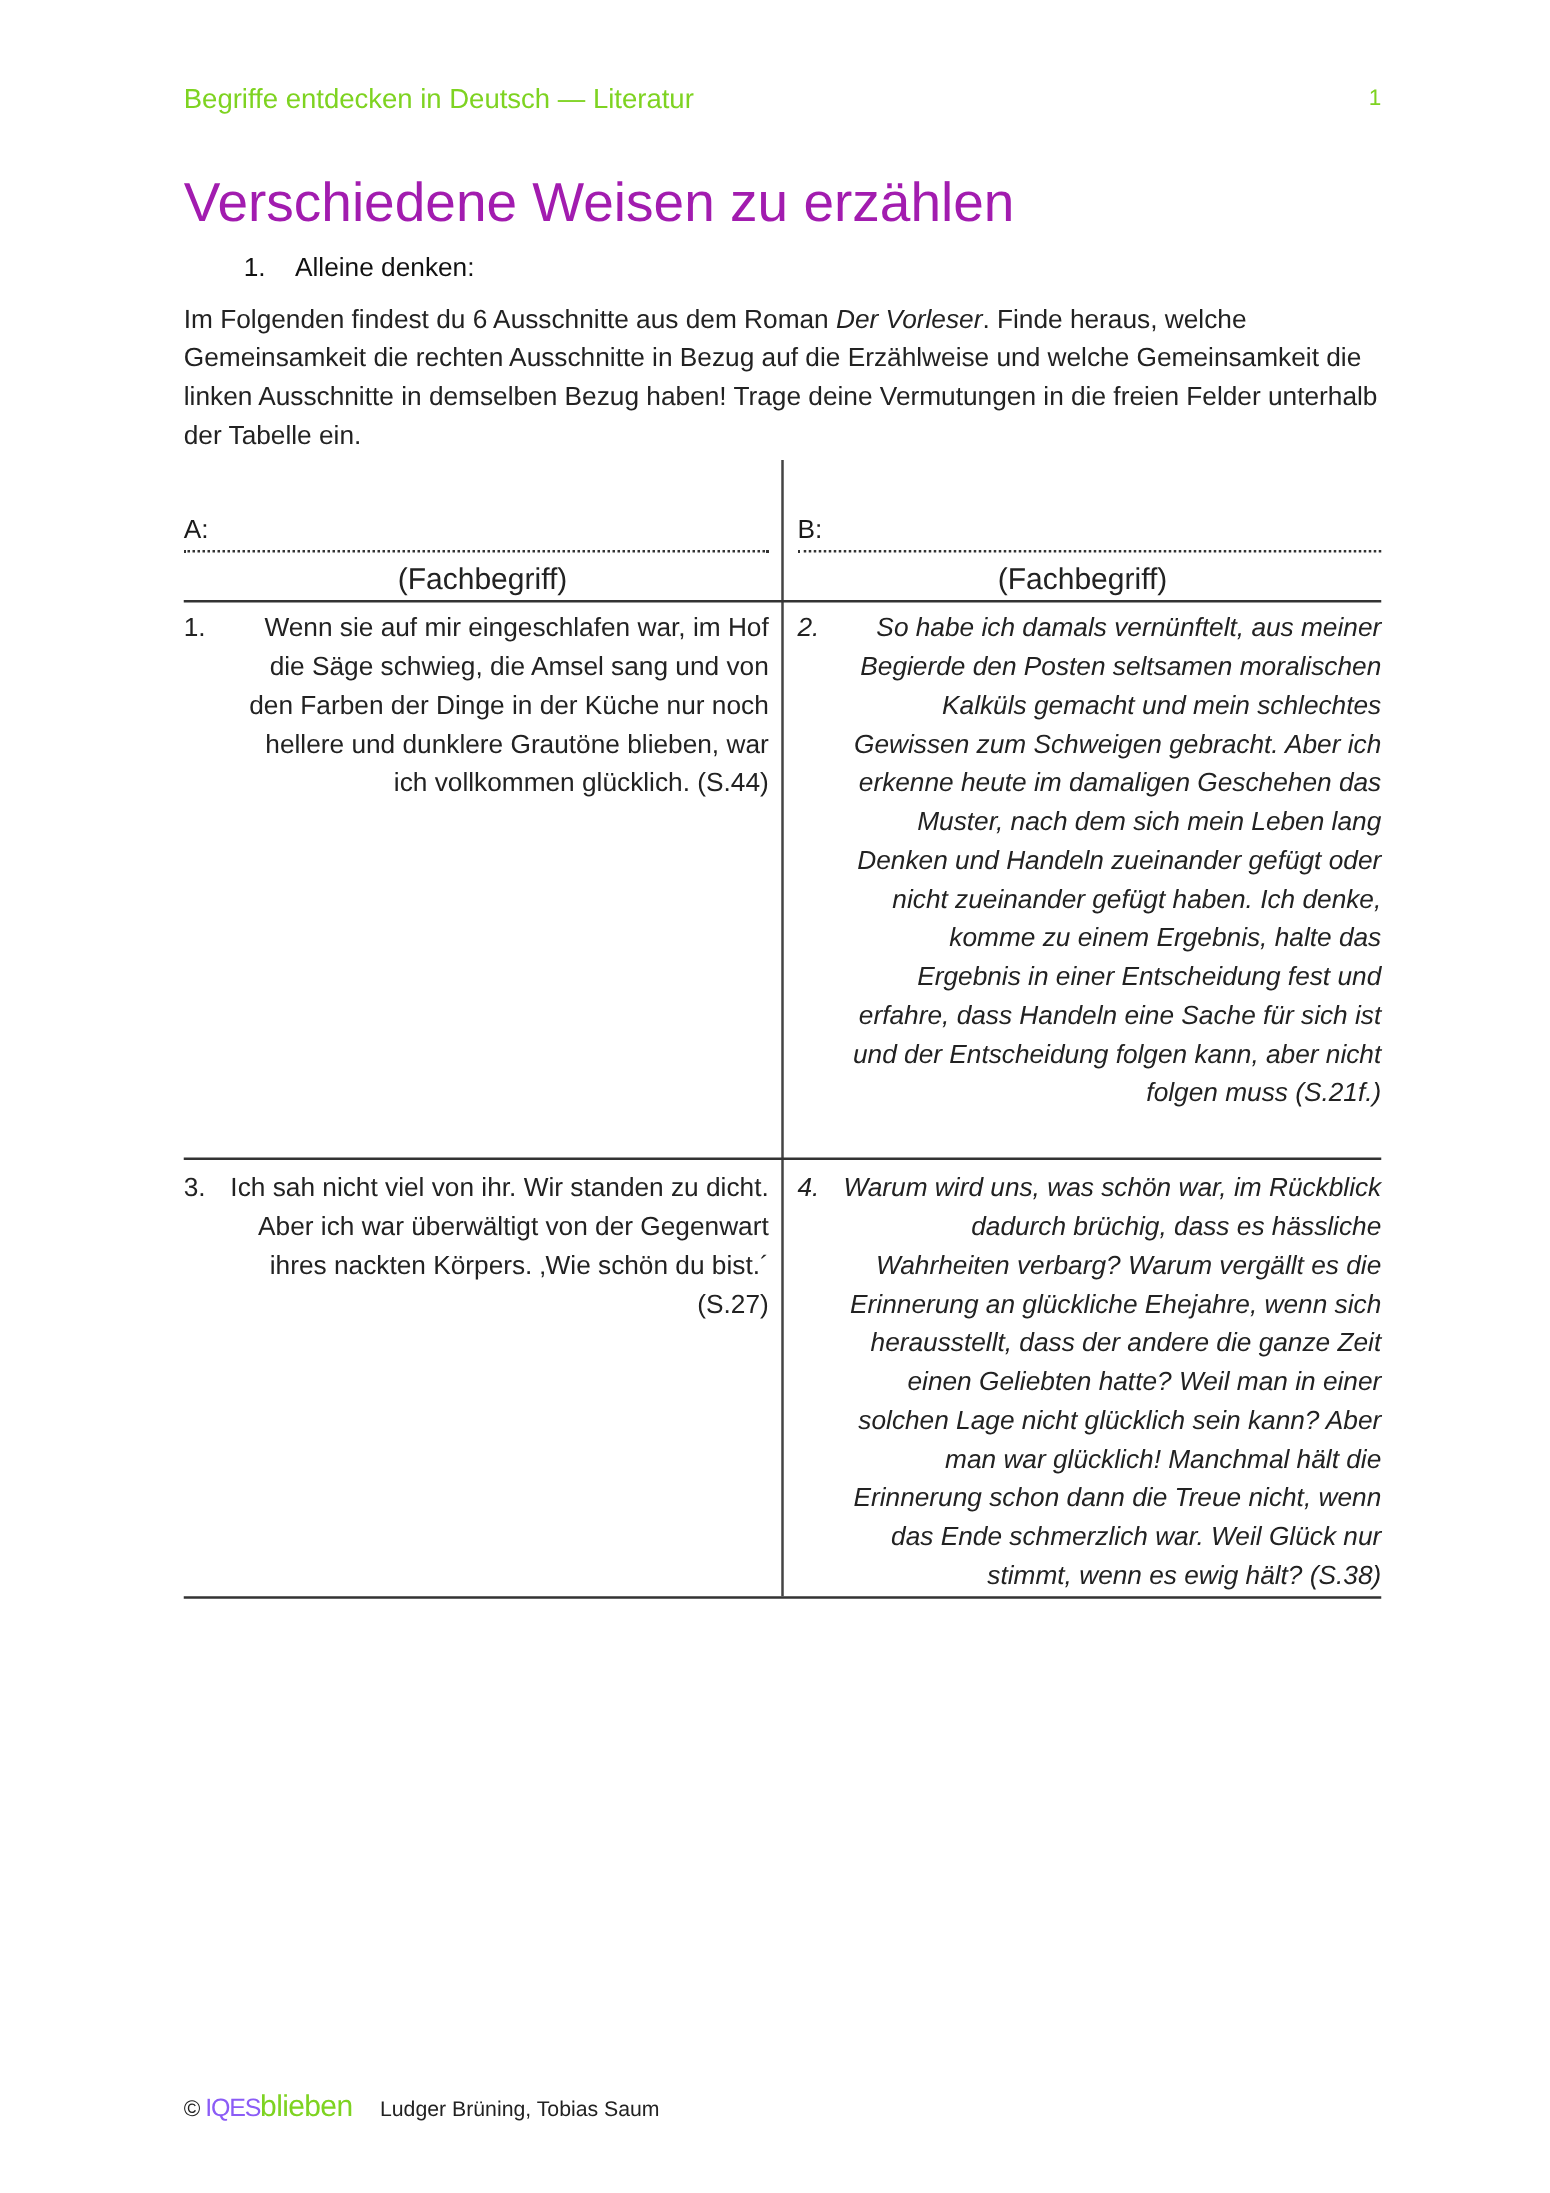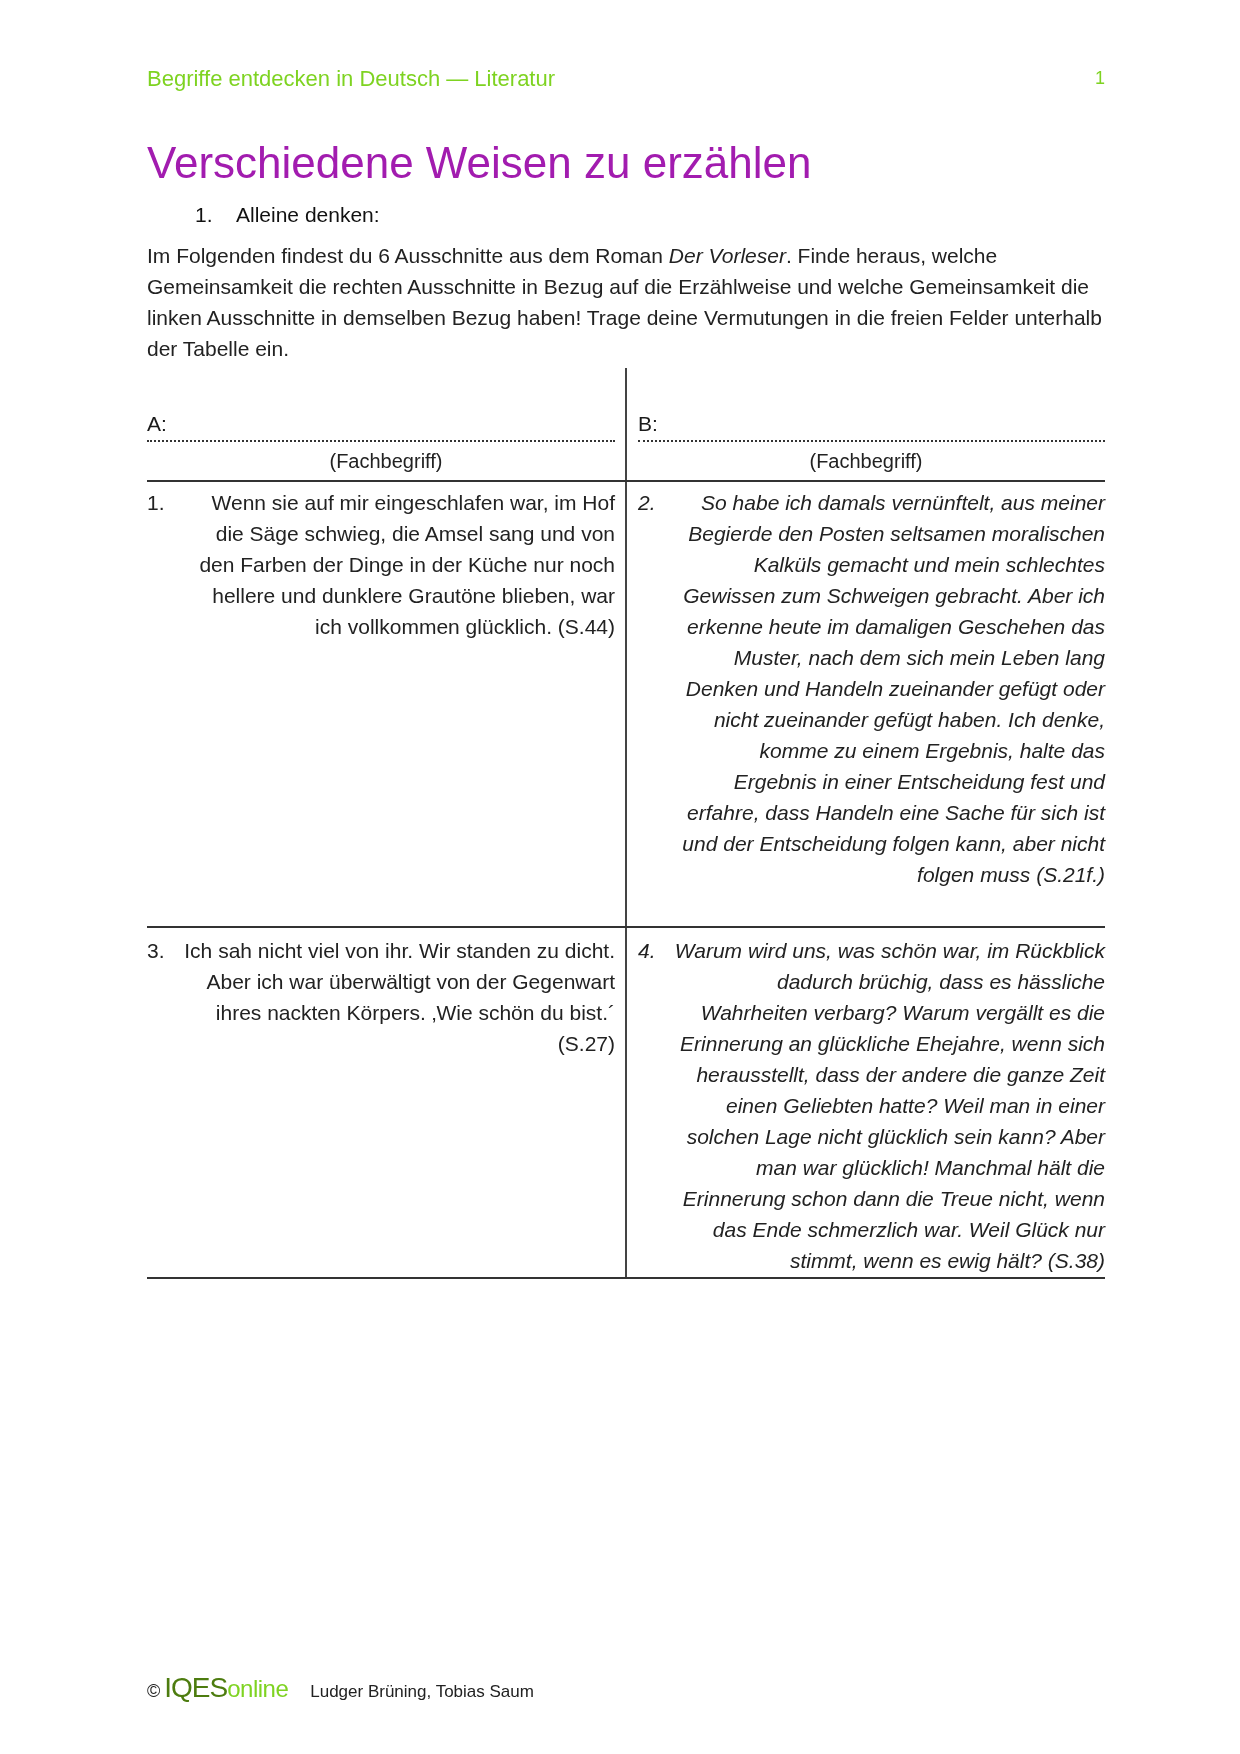--- a/index.html
+++ b/index.html
@@ -11,34 +11,34 @@
   .task { position:absolute; left:147px; top:203px; font-size:21px; color:#111;margin-left:48px; }
   .task .num { display:inline-block; width:41px; }
   .intro { position:absolute; left:147px; top:240px; width:960px; font-size:21px; line-height:31px; color:#222; }
   .intro i { font-style:italic; }
   .table { position:absolute; left:147px; top:368px; width:958px; }
   .vline { position:absolute; left:478px; top:0; width:2px; background:#444; height:909px; }
   .colhead { position:absolute; top:44px; font-size:21px; }
   .colhead.a { left:0; } .colhead.b { left:491px; }
   .dots { position:absolute; top:72px; height:0; border-top:2px dotted #333; }
   .dots.a { left:0; width:468px; } .dots.b { left:491px; width:467px; }
-  .fach { position:absolute; top:82px; font-size:20px; text-align:center; color:#222; }
+  .fach { position:absolute; top:82px; font-size:24px; text-align:center; color:#222; }
   .fach.a { left:0; width:478px; } .fach.b { left:480px; width:478px; }
   .hline { position:absolute; left:0; width:958px; height:2px; background:#333; }
   .cell { position:absolute; font-size:21px; line-height:31px; color:#222; }
   .cell .n { position:absolute; left:0; top:0; }
   .cell .t { position:absolute; left:35px; top:0; right:0;text-align:right; }
   .cell.it { font-style:italic; }
   .c1 { left:0; top:119px; width:468px; }
   .c2 { left:491px; top:119px; width:467px; }
   .c3 { left:0; top:558px; width:468px; }
   .c4 { left:491px; top:558px; width:467px; }
   .footer { position:absolute; left:147px; top:1672px; font-size:17px; color:#222; display:flex; align-items:baseline; }
   .footer .copy { font-size:18px; margin-right:4px; }
-  .footer .iqes { font-size:28px; letter-spacing:-1px; color:#4d7c0f;text-align:right; }
+  .footer .iqes { font-size:20px; letter-spacing:-1px; color:#8b5cf6;text-align:right; }
   .footer .online { font-size:24px; color:#7ed321; margin-right:22px; letter-spacing:-0.5px; }
 </style>
 </head>
 <body>
 
 <div class="header">
   <span class="title">Begriffe entdecken in Deutsch  —  Literatur</span>
   <span class="pagenum">1</span>
 </div>
 
@@ -83,15 +83,15 @@
     <span class="n">4.</span>
     <span class="t">Warum wird uns, was schön war, im Rückblick dadurch brüchig, dass es hässliche Wahrheiten verbarg? Warum vergällt es die Erinnerung an glückliche Ehejahre, wenn sich herausstellt, dass der andere die ganze Zeit einen Geliebten hatte? Weil man in einer solchen Lage nicht glücklich sein kann? Aber man war glücklich! Manchmal hält die Erinnerung schon dann die Treue nicht, wenn das Ende schmerzlich war. Weil Glück nur stimmt, wenn es ewig hält? (S.38)</span>
   </div>
 
   <div class="hline" style="top:909px"></div>
 </div>
 
 <div class="footer">
   <span class="copy">©</span>
   <span class="iqes">IQES</span>
-  <span class="online">online</span>
+  <span class="online">blieben</span>
   <span>Ludger Brüning, Tobias Saum</span>
 </div>
 
 </body></html>

